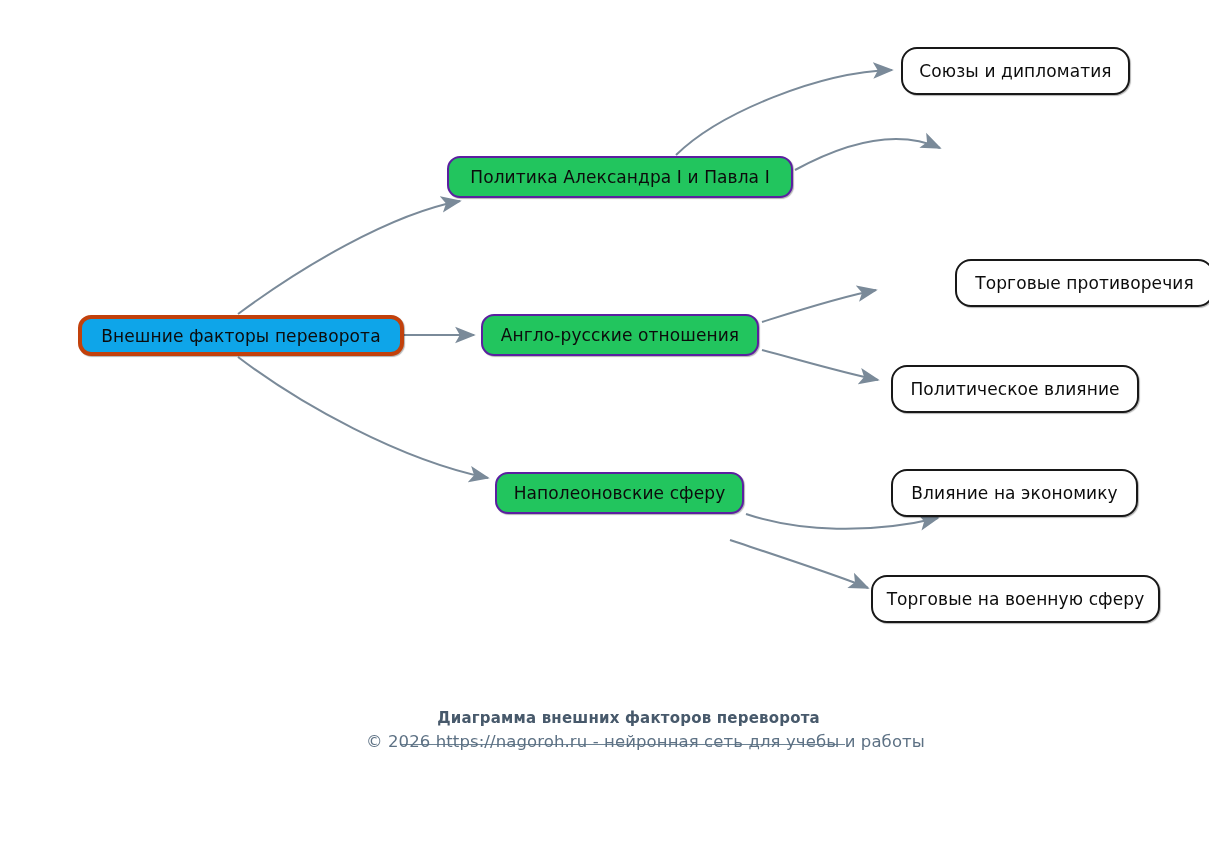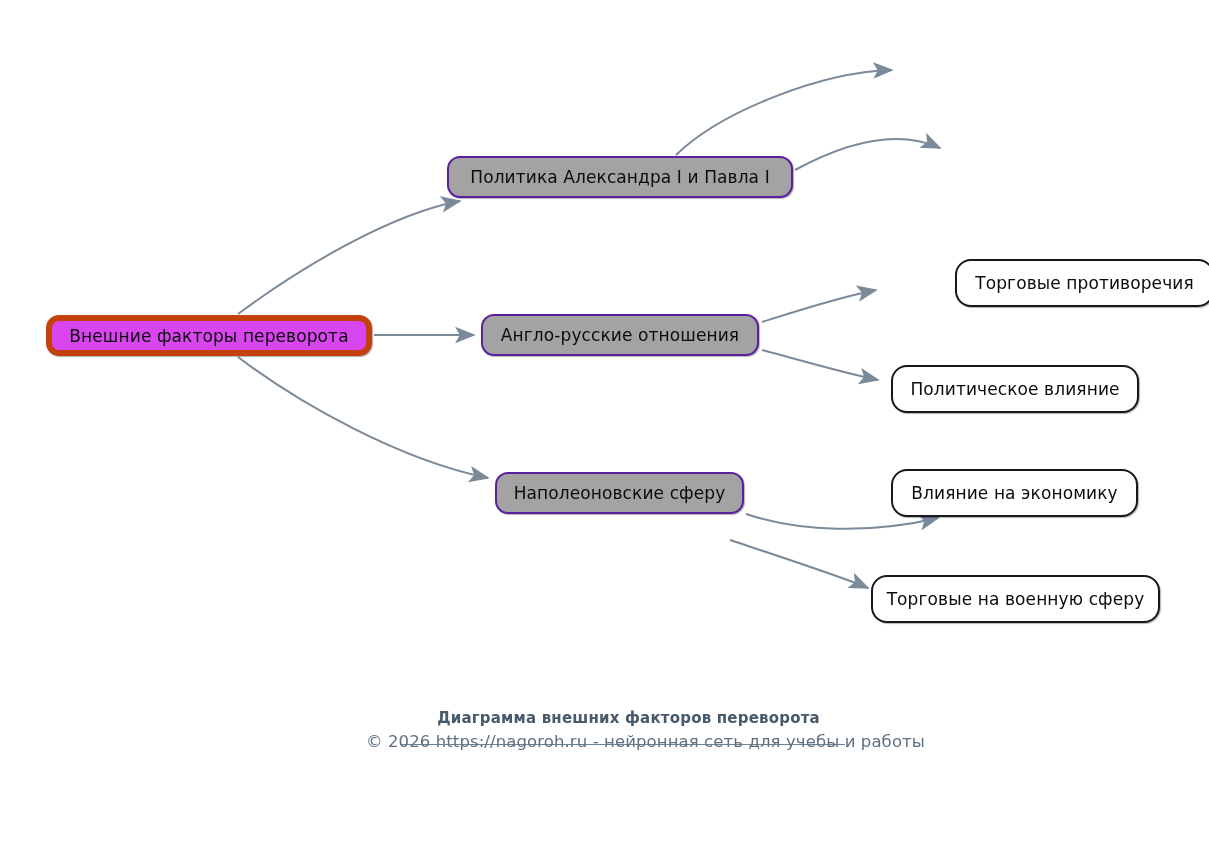--- a/index.html
+++ b/index.html
@@ -33,26 +33,27 @@
     display: flex;
     align-items: center;
     justify-content: center;
     white-space: nowrap;
     font-size: 17px;
     letter-spacing: 0.1px;
     color: #0c0c0c;
     border-radius: 13px;
   }
   .node.root {
-    background: #d946ef;
-    border: 6px solid #c2410c;
+    background: #0ea5e9;
+    border: 4px solid #c2410c;
     box-shadow: 1px 1px 1px rgba(0,0,0,0.30);
+    margin-left: 32px;
   }
   .node.branch {
-    background: #a3a3a3;
+    background: #22c55e;
     border: 2px solid #5b1fa0;
     box-shadow: 1px 1px 1px rgba(0,0,0,0.30);
   }
   .node.leaf {
     background: #ffffff;
     border: 2px solid #181818;
     border-radius: 16px;
     box-shadow: 1px 1px 1px rgba(0,0,0,0.30);
   }
   .caption {
@@ -123,20 +124,23 @@
   </div>
 
   <div class="node branch" style="left:481px; top:314px; width:278px; height:42px;">
     <span>Англо-русские отношения</span>
   </div>
 
   <div class="node branch" style="left:495px; top:472px; width:249px; height:42px;">
     <span>Наполеоновские сферу</span>
   </div>
 
+  <div class="node leaf" style="left:901px; top:47px; width:229px; height:48px;">
+    <span>Союзы и дипломатия</span>
+  </div>
 
 
   <div class="node leaf" style="left:907px; top:259px; width:259px; height:48px;margin-left:48px;">
     <span>Торговые противоречия</span>
   </div>
 
   <div class="node leaf" style="left:891px; top:365px; width:248px; height:48px;">
     <span>Политическое влияние</span>
   </div>
 

